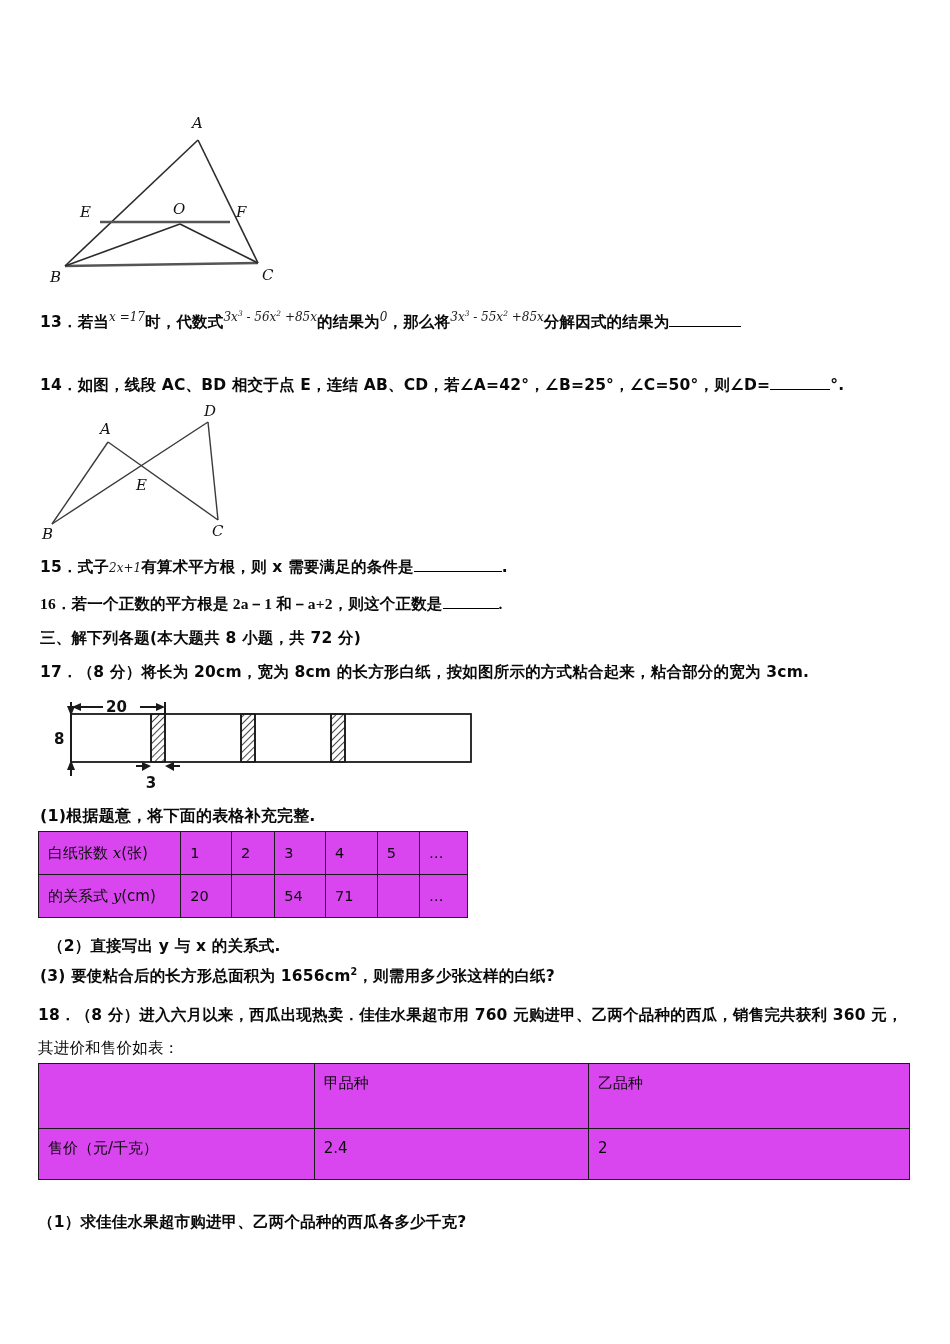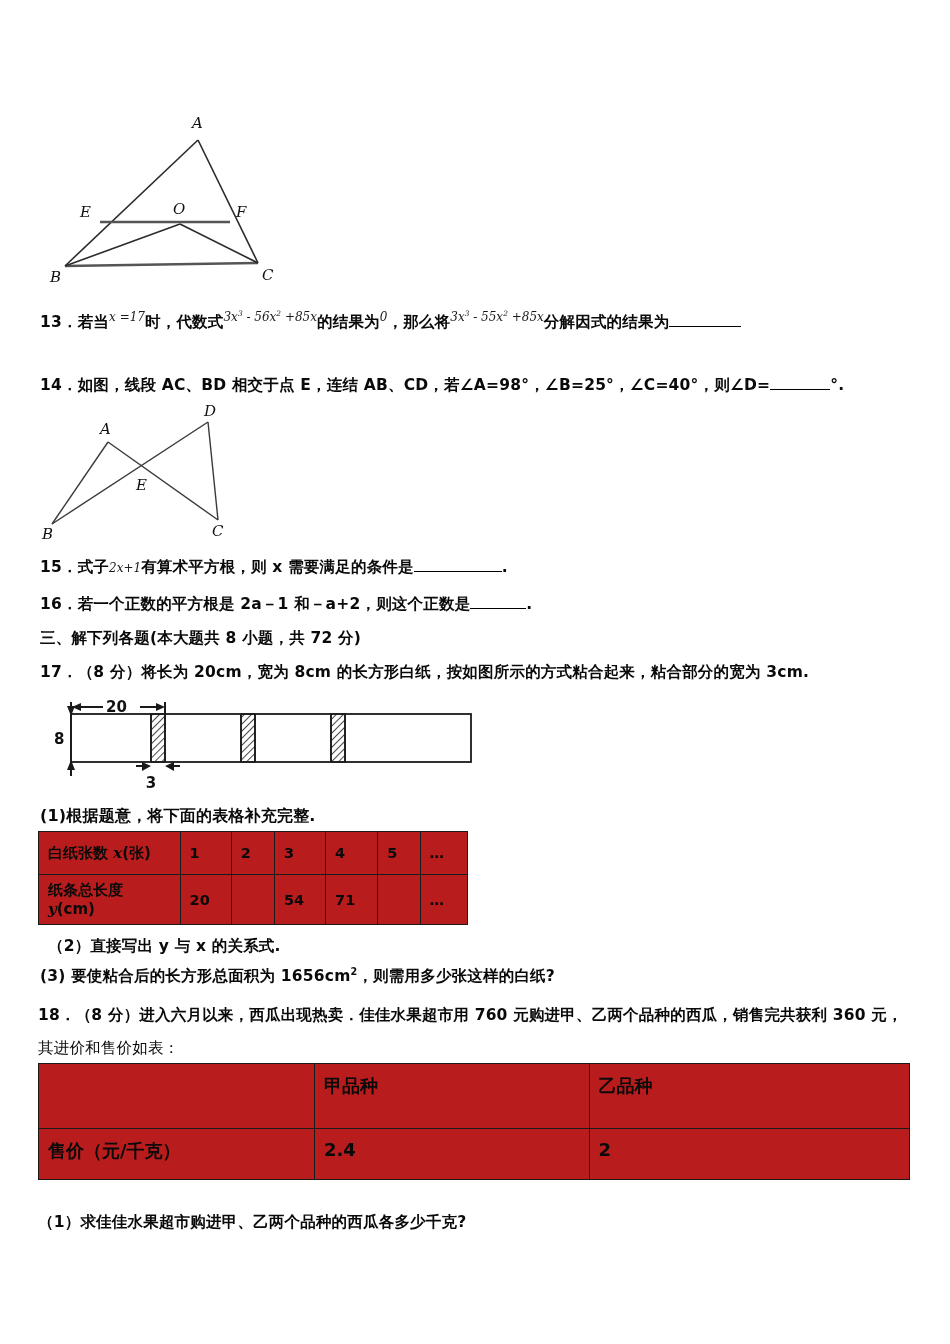--- a/index.html
+++ b/index.html
@@ -60,35 +60,35 @@
     font-style: italic;
     font-size: 15px;
     fill: #111;
   }
 
   
   table.grid {
     position: absolute;
     border-collapse: collapse;
     font-size: 14.5px;
-    font-weight: bold;
+    font-weight: normal;
     color: #0a0a0a;
-    background: #b91c1c;
+    background: #d946ef;
   }
   table.grid td {
     border: 1.6px solid #1a1a1a;
     padding: 6px 9px;
     vertical-align: middle;
   }
   table.grid.t1 td { height: 30px; }
   table.grid.t1 td.lbl { text-align: left; font-size: 15px; }
   table.grid.t1 td.val { text-align: left; }
   table.grid.t2 td {
     height: 34px;
-    font-size: 18px;
+    font-size: 15px;
     vertical-align: top;
     padding-top: 10px;
   }
   .it { font-style: italic; font-family: "DejaVu Serif","Liberation Serif",serif; }
   .sup2 { font-size: 0.62em; vertical-align: super; }
 </style>
 </head>
 <body>
 
 <div class="page">
@@ -115,21 +115,21 @@
       <text class="figlabel" x="196" y="117">F</text>
       <text class="figlabel" x="133" y="114">O</text>
     </svg>
   </div>
 
   <div class="qline" style="left:40px; top:312px;">
     <span class="num">13．</span><span>若当</span><span class="math raise">x =17</span><span>时，代数式</span><span class="math raise"><span>3x</span><sup>3</sup><span> - 56x</span><sup>2</sup><span> +85x</span></span><span>的结果为</span><span class="math raise">0</span><span>，那么将</span><span class="math raise"><span>3x</span><sup>3</sup><span> - 55x</span><sup>2</sup><span> +85x</span></span><span>分解因式的结果为</span><span class="blank-u" style="width:72px; height:14px;"></span>
   </div>
 
   <div class="qline" style="left:40px; top:375px;">
-    <span class="num">14．</span><span>如图，线段 AC、BD 相交于点 E，连结 AB、CD，若∠A=98°，∠B=25°，∠C=40°，则∠D=</span><span class="blank-u" style="width:60px; height:14px;"></span><span>°.</span>
+    <span class="num">14．</span><span>如图，线段 AC、BD 相交于点 E，连结 AB、CD，若∠A=42°，∠B=25°，∠C=50°，则∠D=</span><span class="blank-u" style="width:60px; height:14px;"></span><span>°.</span>
   </div>
 
   <div class="fig" style="left:40px; top:402px;">
     <svg width="270" height="140" viewBox="0 0 270 140">
 
       <g stroke="#3a3a3a" fill="none" stroke-width="1.4">
         <path d="M68 40 L12 122"></path>
         <path d="M68 40 L178 118"></path>
         <path d="M12 122 L168 20"></path>
         <path d="M168 20 L178 118"></path>
@@ -139,21 +139,21 @@
       <text class="figlabel" x="172" y="134">C</text>
       <text class="figlabel" x="164" y="14">D</text>
       <text class="figlabel" x="96" y="88">E</text>
     </svg>
   </div>
 
   <div class="qline" style="left:40px; top:557px;">
     <span class="num">15．</span><span>式子</span><span class="math">2x+1</span><span>有算术平方根，则 x 需要满足的条件是</span><span class="blank-u" style="width:88px; height:14px;"></span><span>.</span>
   </div>
 
-  <div class="qline" style="left:40px; top:594px;">
+  <div class="qline" style="left:40px; top:594px;font-family:Liberation Serif, serif;">
     <span class="num">16．</span><span>若一个正数的平方根是 2a－1 和－a+2，则这个正数是</span><span class="blank-u" style="width:56px; height:14px;"></span><span>.</span>
   </div>
 
   <div class="qline" style="left:40px; top:628px;">三、解下列各题(本大题共 8 小题，共 72 分)</div>
 
   <div class="qline" style="left:40px; top:662px;">
     <span class="num">17．</span><span>（8 分）将长为 20cm，宽为 8cm 的长方形白纸，按如图所示的方式粘合起来，粘合部分的宽为 3cm.</span>
   </div>
 
   <div class="fig" style="left:48px; top:698px;">
@@ -214,21 +214,21 @@
       <tr>
         <td class="lbl" style="width:185px;"><span>白纸张数 </span><span class="it">x</span><span>(张)</span></td>
         <td class="val" style="width:42px;">1</td>
         <td class="val" style="width:36px;">2</td>
         <td class="val" style="width:42px;">3</td>
         <td class="val" style="width:44px;">4</td>
         <td class="val" style="width:34px;">5</td>
         <td class="val" style="width:40px;">…</td>
       </tr>
       <tr>
-        <td class="lbl"><span>纸条总长度 </span><span class="it">y</span><span>(cm)</span></td>
+        <td class="lbl"><span>的关系式 </span><span class="it">y</span><span>(cm)</span></td>
         <td class="val">20</td>
         <td class="val"></td>
         <td class="val">54</td>
         <td class="val">71</td>
         <td class="val"></td>
         <td class="val">…</td>
       </tr>
     </tbody>
   </table>
 

